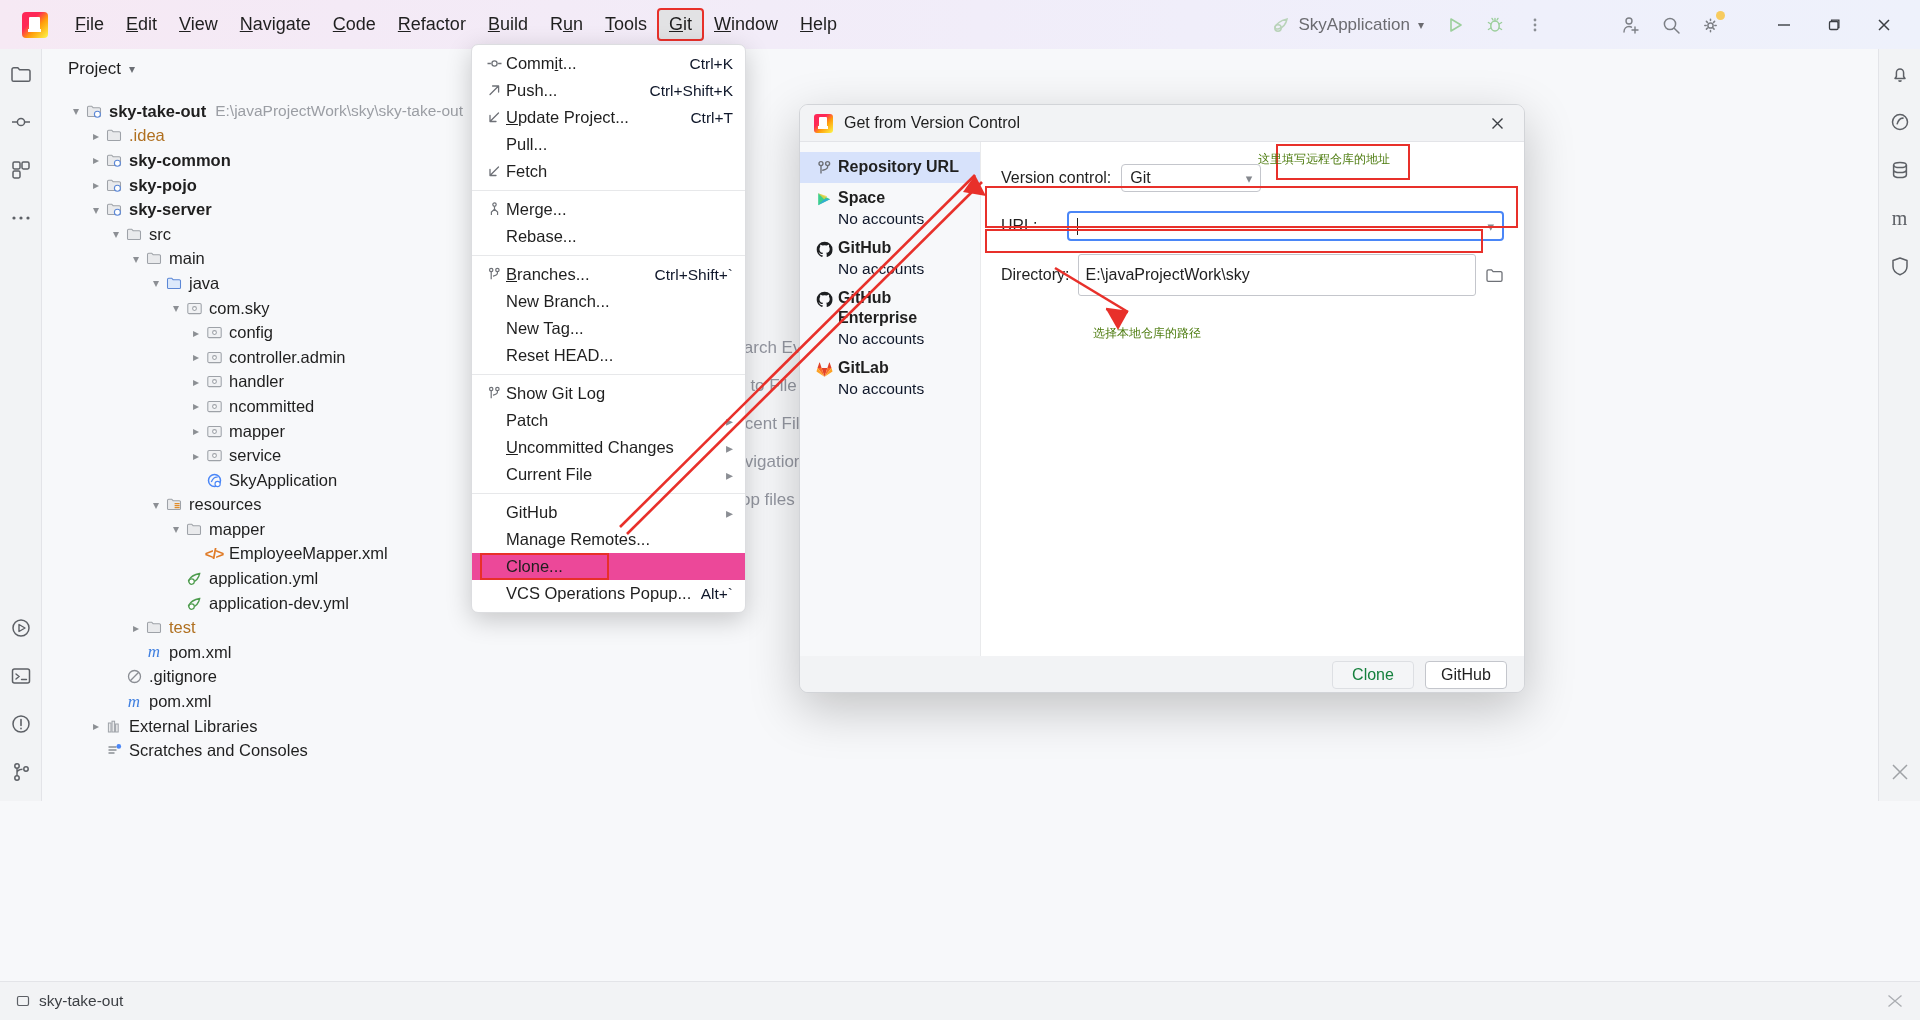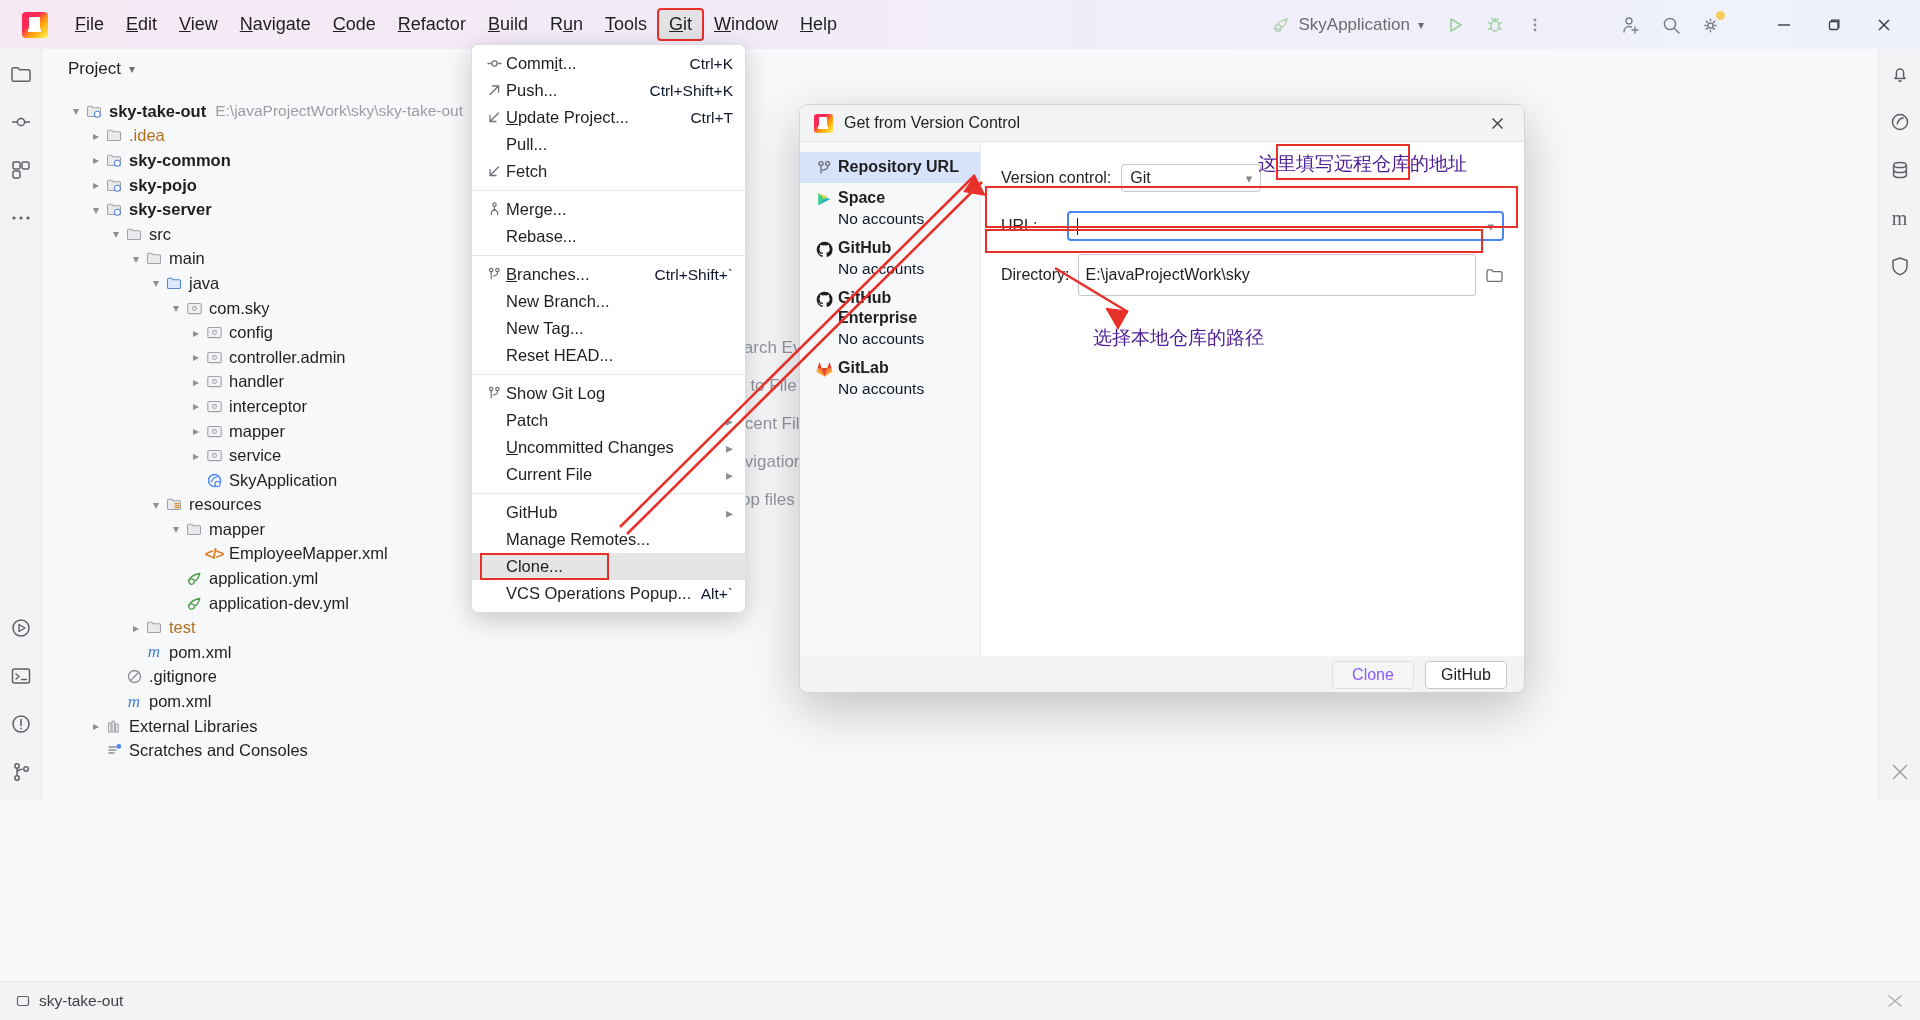--- a/index.html
+++ b/index.html
@@ -52,21 +52,21 @@
   #editor{ position:absolute;left:543px;top:49px;right:42px;height:752px;background:#f7f8fa;}
   #tips{ position:absolute;left:180px;top:280px;color:#9396a0;font-size:17px;line-height:38px;}
   
   #gitmenu{ position:absolute;left:471px;top:44px;width:275px;background:#fff;border:1px solid #dcdde0;border-radius:7px;
     box-shadow:0 7px 26px rgba(0,0,0,.20); padding:5px 0; z-index:40;}
   .mrow{ height:27px;display:flex;align-items:center;padding:0 12px 0 10px;font-size:16.5px;color:#1f1f1f;position:relative;}
   .mrow .mico{width:24px;flex:0 0 24px;display:flex;align-items:center;justify-content:center;color:#6e7177;}
   .mrow .mlbl{flex:1;}
   .mrow .mkey{color:#0f172a;font-size:15.5px;}
   .mrow .marrow{color:#8b8e94;font-size:14px;margin-left:8px;}
-  .mrow.sel{ background:#e5e5e5; }
+  .mrow.sel{ background:#ec4899; }
   .mrow.sel .boxed{ position:absolute;left:8px;top:0px;right:136px;height:27px;border:2px solid #e8302a;}
   .msep{ height:1px;background:#e7e8ea;margin:5px 0; }
   
   #dialog{ position:absolute;left:799px;top:104px;width:726px;height:589px;background:#f2f3f5;
      border:1px solid #d2d4d8;border-radius:9px;box-shadow:0 16px 50px rgba(0,0,0,.22);z-index:50;overflow:hidden;}
   #dlg-title{ height:36px;display:flex;align-items:center;padding:0 14px;gap:11px;font-size:16px;color:#1f1f1f;background:#f2f3f5;}
   #dlg-logo{width:19px;height:19px;border-radius:3px;position:relative;
      background:linear-gradient(135deg,#fe2857 0%,#fe2857 35%,#ff9d0b 60%,#fcf84a 100%);}
   #dlg-logo:after{content:"";position:absolute;left:5px;top:3px;width:8px;height:11px;background:#fff;border-radius:1px;}
   #dlg-logo:before{content:"";position:absolute;left:4px;top:12px;width:10px;height:3px;background:#fff;z-index:2;}
@@ -86,24 +86,24 @@
   .combo .cv{flex:1;}
   .combo .carr{color:#84878d;font-size:13px;}
   .txtfield{ height:30px;border:2px solid #4a86f7;border-radius:4px;background:#fff;display:flex;align-items:center;
      padding:0 8px;font-size:16px;position:relative;}
   .caret{ width:1px;height:17px;background:#1f1f1f;animation:none;}
   .txtflat{ height:42px;border:1px solid #c4c6cc;border-radius:3px;background:#fff;display:flex;align-items:center;
      padding:0 6px;font-size:16px;color:#1f1f1f;}
   #dlg-footer{ height:37px;background:#f2f3f5;display:flex;align-items:center;justify-content:flex-end;gap:11px;padding-right:17px;}
   .btn{ min-width:82px;height:28px;border:1px solid #c4c6cc;border-radius:4px;background:#fff;display:flex;
      align-items:center;justify-content:center;font-size:16px;color:#1f1f1f;}
-  .btn.disabled{ color:#8b5cf6;background:#f4f5f7;border-color:#dddfe3;}
+  .btn.disabled{ color:#15803d;background:#f4f5f7;border-color:#dddfe3;}
   
   .redbox{ position:absolute;border:2.5px solid #e8302a;z-index:60;}
-  .redtxt{ position:absolute;color:#4c1d95;font-size:19px;z-index:61;white-space:nowrap;}
+  .redtxt{ position:absolute;color:#4d7c0f;font-size:12px;z-index:61;white-space:nowrap;}
   
   #statusbar{ position:absolute;left:0;bottom:0;width:1920px;height:39px;background:#f2f3f5;border-top:1px solid #e3e4e8;
      display:flex;align-items:center;padding:0 16px;font-size:15.5px;color:#3c3f44;gap:9px;}
   #statusbar .sright{margin-left:auto;color:#6a6d73;display:flex;gap:16px;align-items:center;}
   svg{ display:block; }
 </style>
 </head>
 <body>
 
 <div id="topbar">
@@ -408,21 +408,21 @@
         <span class="lbl  ">handler</span>
       </div>
       <div class="row" style="padding-left: 138px;">
         <span class="chev">▸</span>
         <span class="ico">
           <svg width="17" height="17" viewBox="0 0 17 17">
             <rect x="1.8" y="3.4" width="13.4" height="10.2" rx="1.4" fill="#f1f2f4" stroke="#9ea2a8" stroke-width="1.05"></rect>
             <circle cx="8.5" cy="8.5" r="1.9" fill="#fff" stroke="#9ea2a8" stroke-width="1.05"></circle>
           </svg>
         </span>
-        <span class="lbl  ">interceptor</span>
+        <span class="lbl  ">ncommitted</span>
       </div>
       <div class="row" style="padding-left: 138px;">
         <span class="chev">▸</span>
         <span class="ico">
           <svg width="17" height="17" viewBox="0 0 17 17">
             <rect x="1.8" y="3.4" width="13.4" height="10.2" rx="1.4" fill="#f1f2f4" stroke="#9ea2a8" stroke-width="1.05"></rect>
             <circle cx="8.5" cy="8.5" r="1.9" fill="#fff" stroke="#9ea2a8" stroke-width="1.05"></circle>
           </svg>
         </span>
         <span class="lbl  ">mapper</span>

